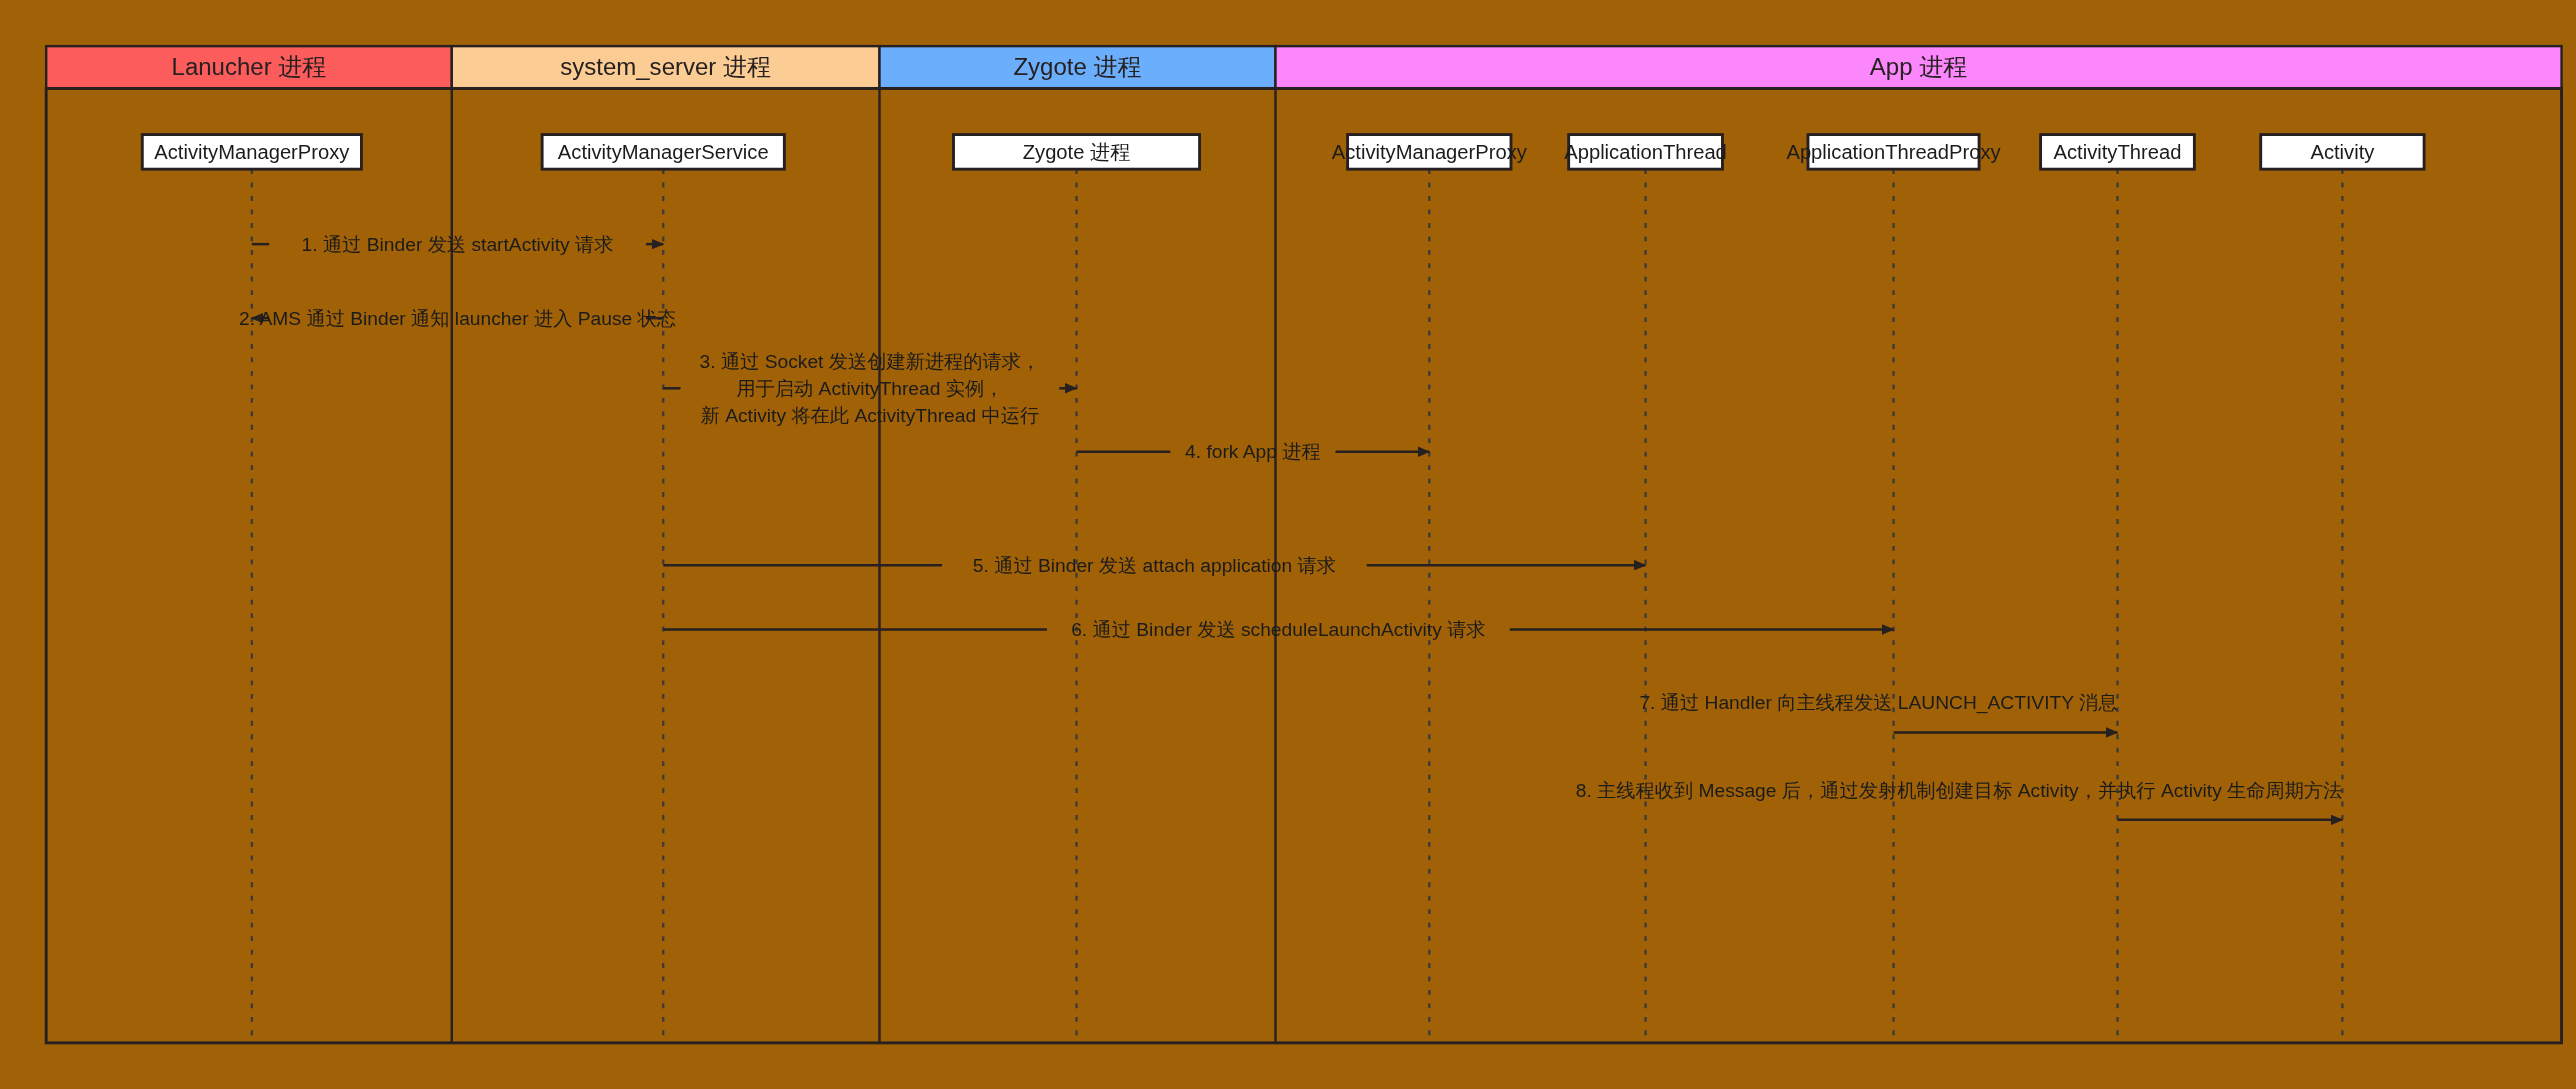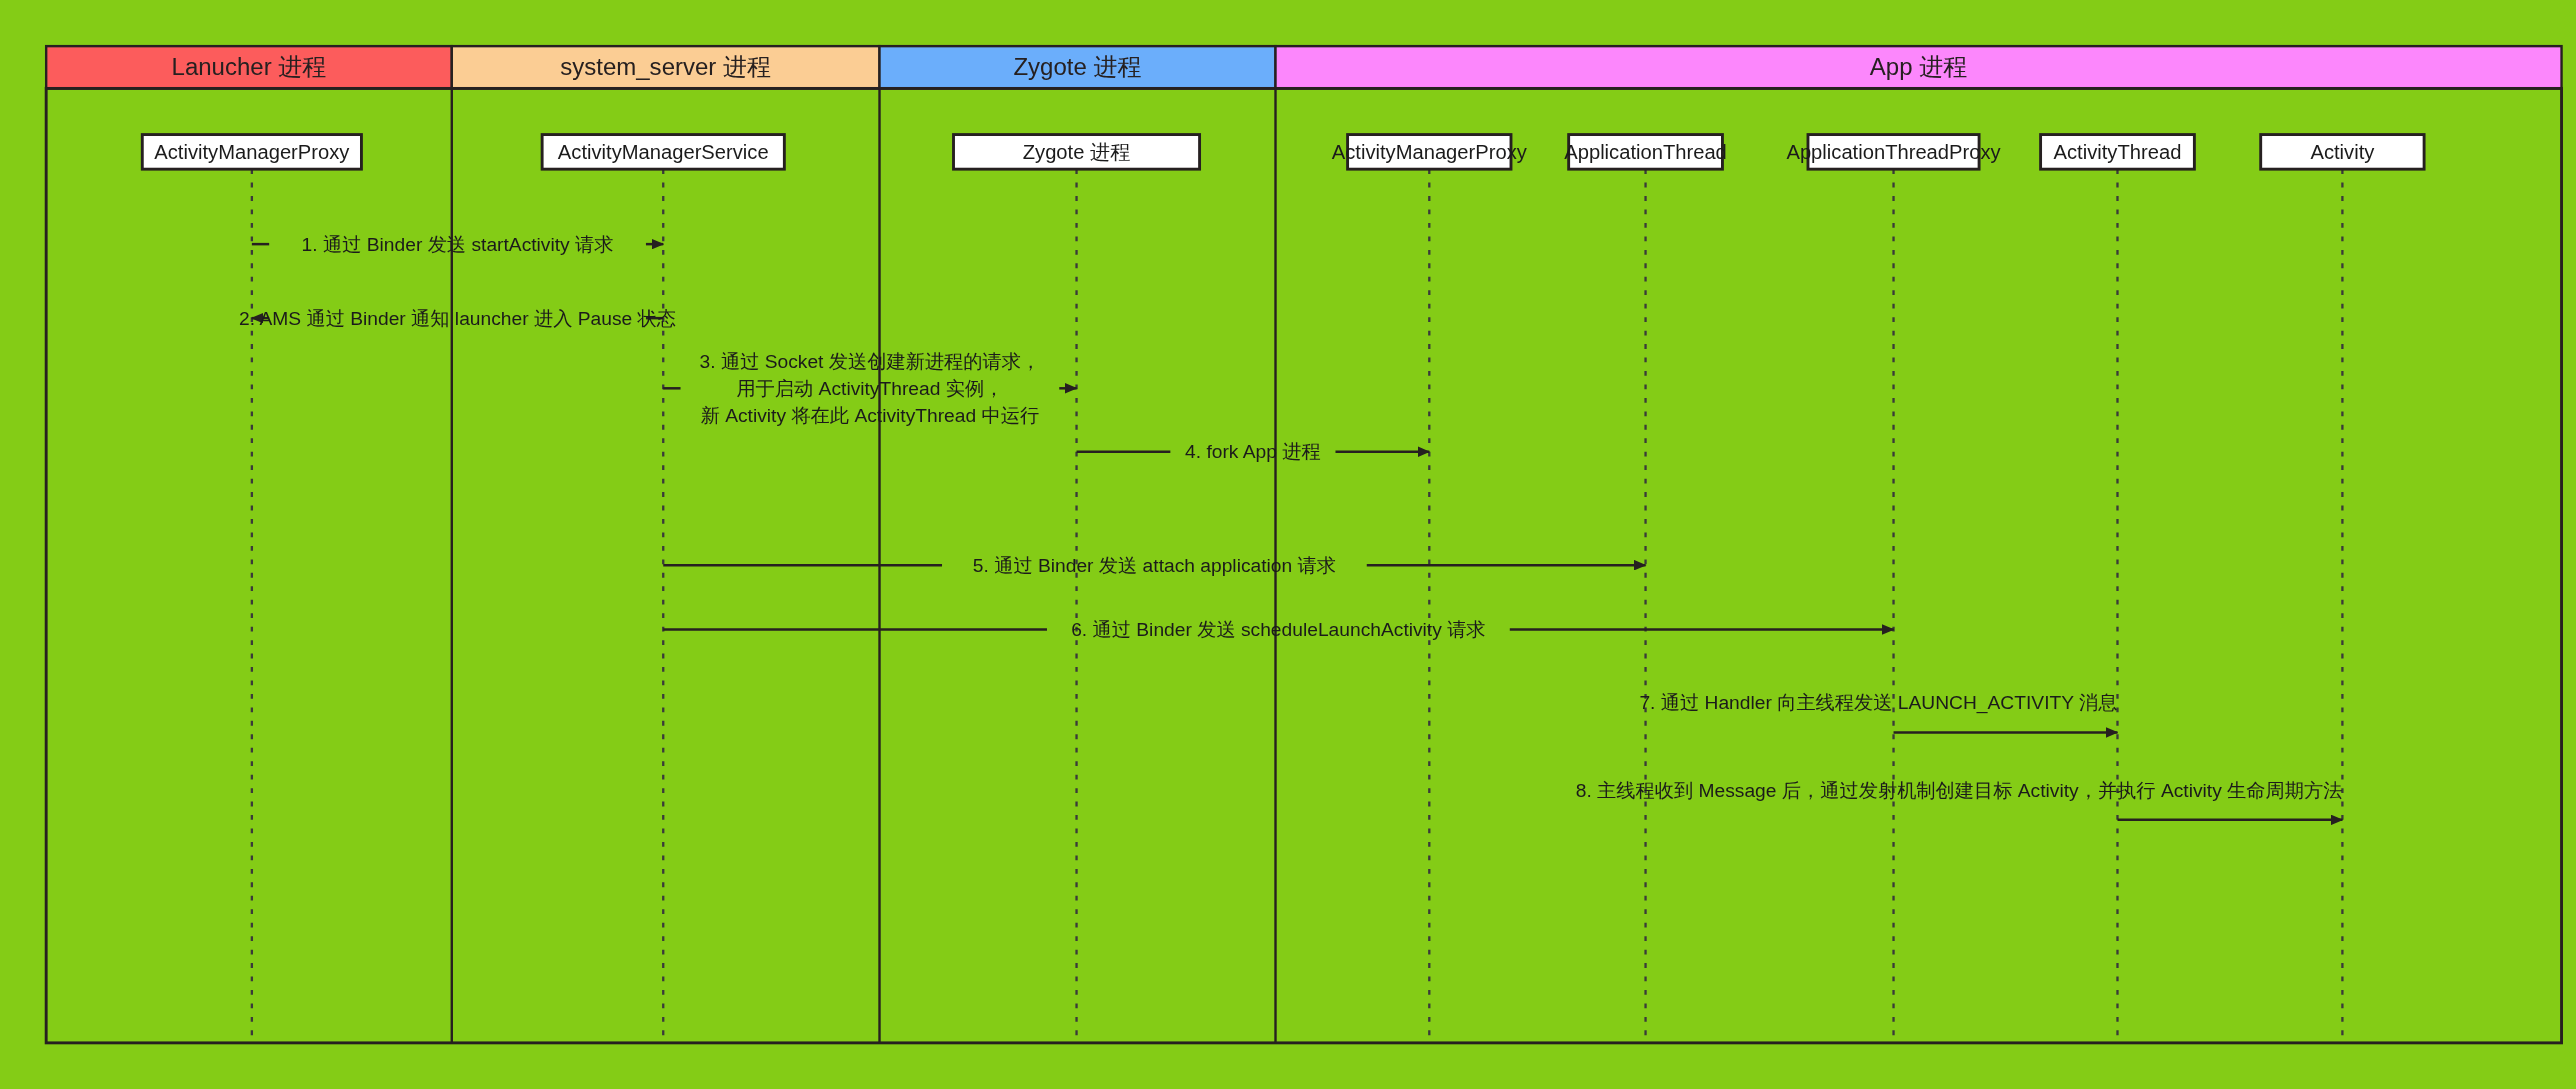--- a/index.html
+++ b/index.html
@@ -9,21 +9,21 @@
     background: #ffffff;
   }
   body {
     font-family: "Liberation Sans", "DejaVu Sans", sans-serif;
     color: #1b1b1b;
   }
   #canvas {
     position: relative;
     width: 2576px;
     height: 1089px;
-    background: #84cc16;
+    background: #a16207;
     overflow: hidden;
   }
   svg#diagram {
     position: absolute;
     left: 0;
     top: 0;
     width: 2576px;
     height: 1089px;
     display: block;
   }

